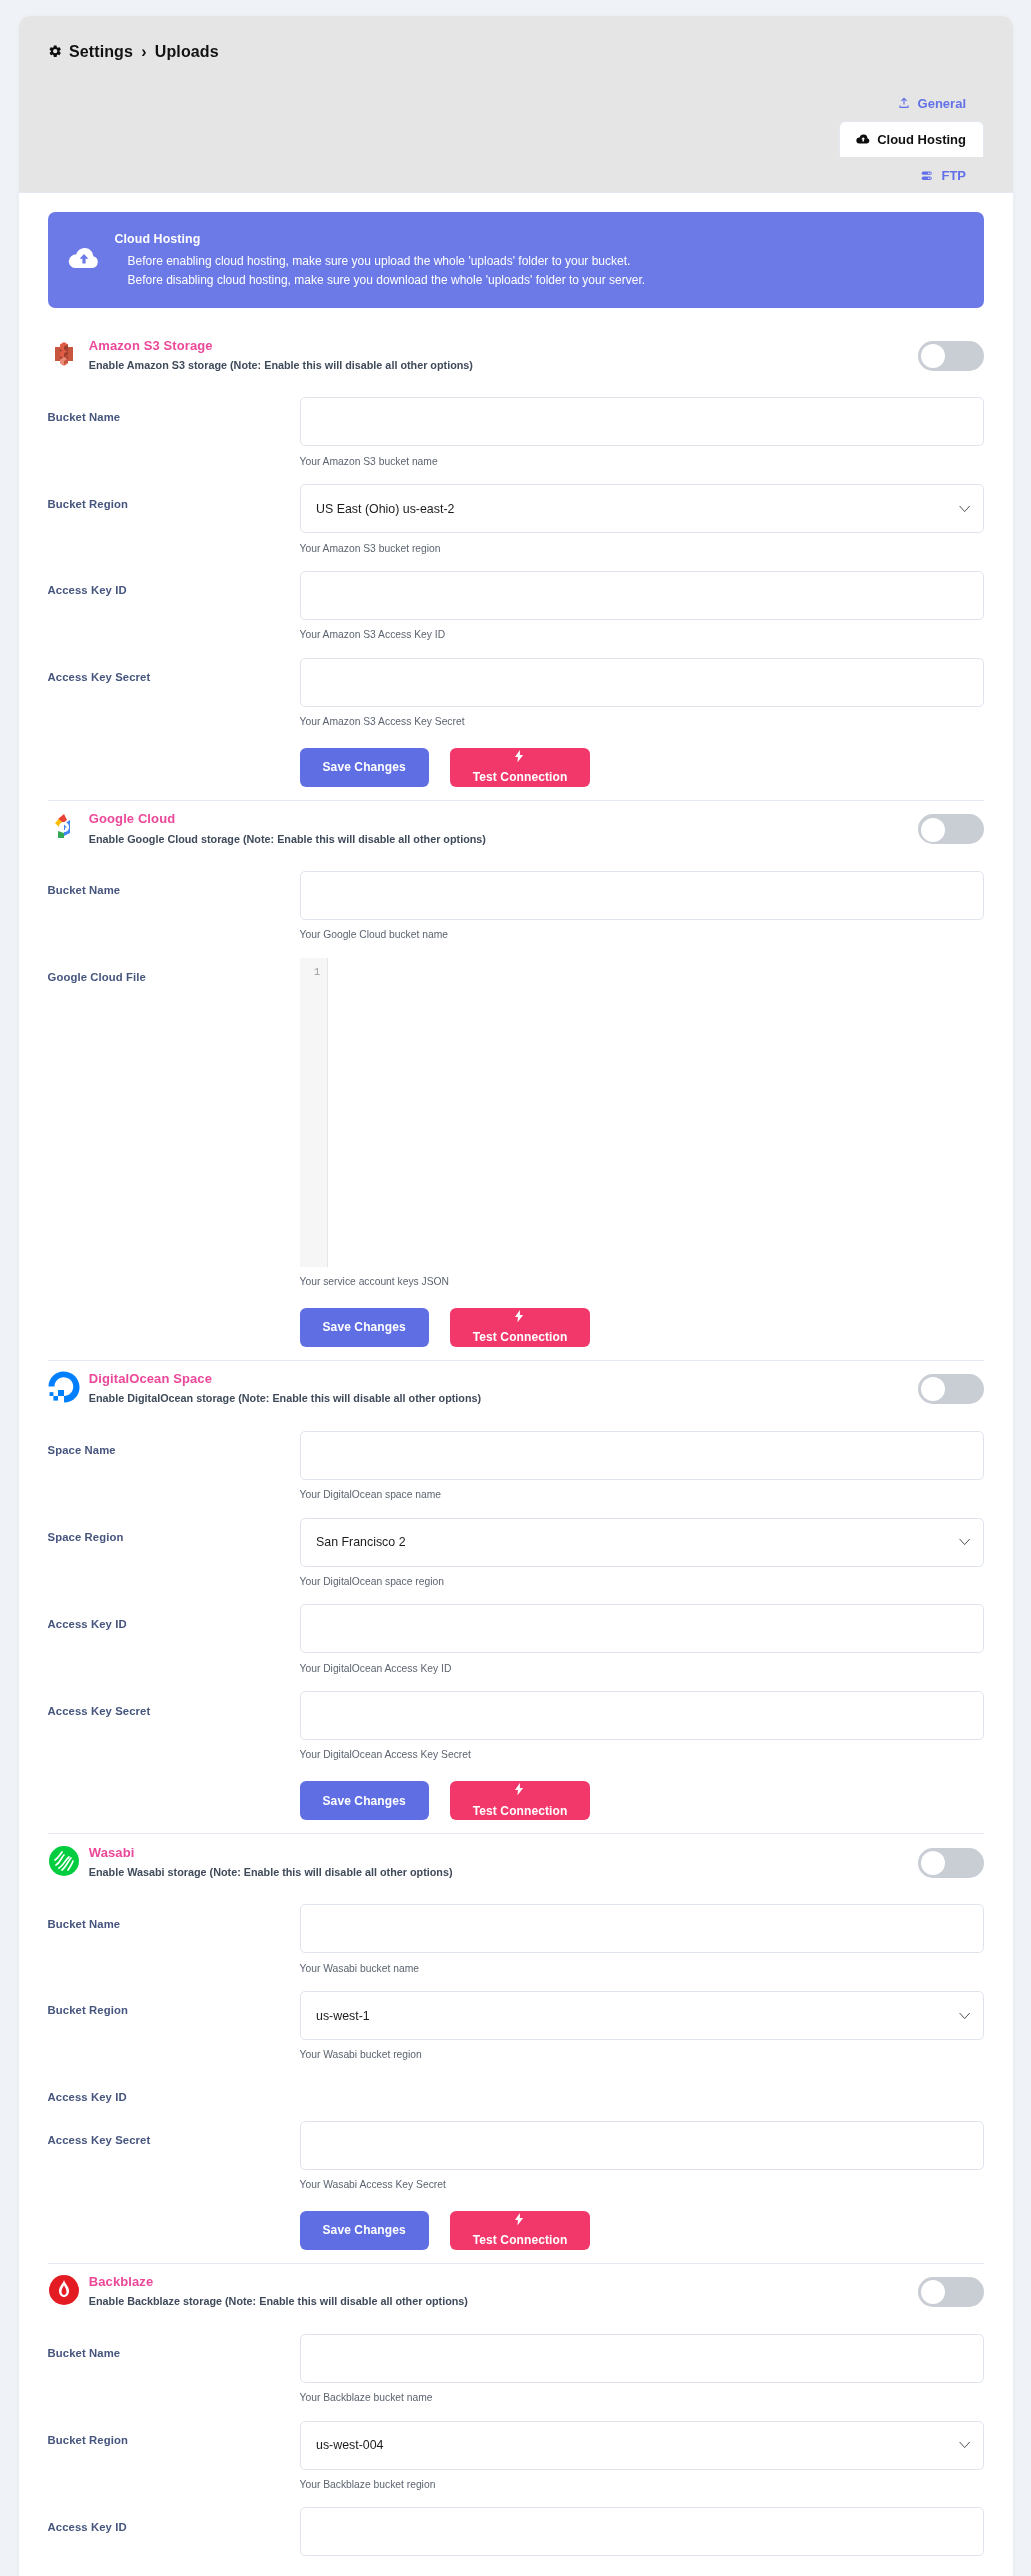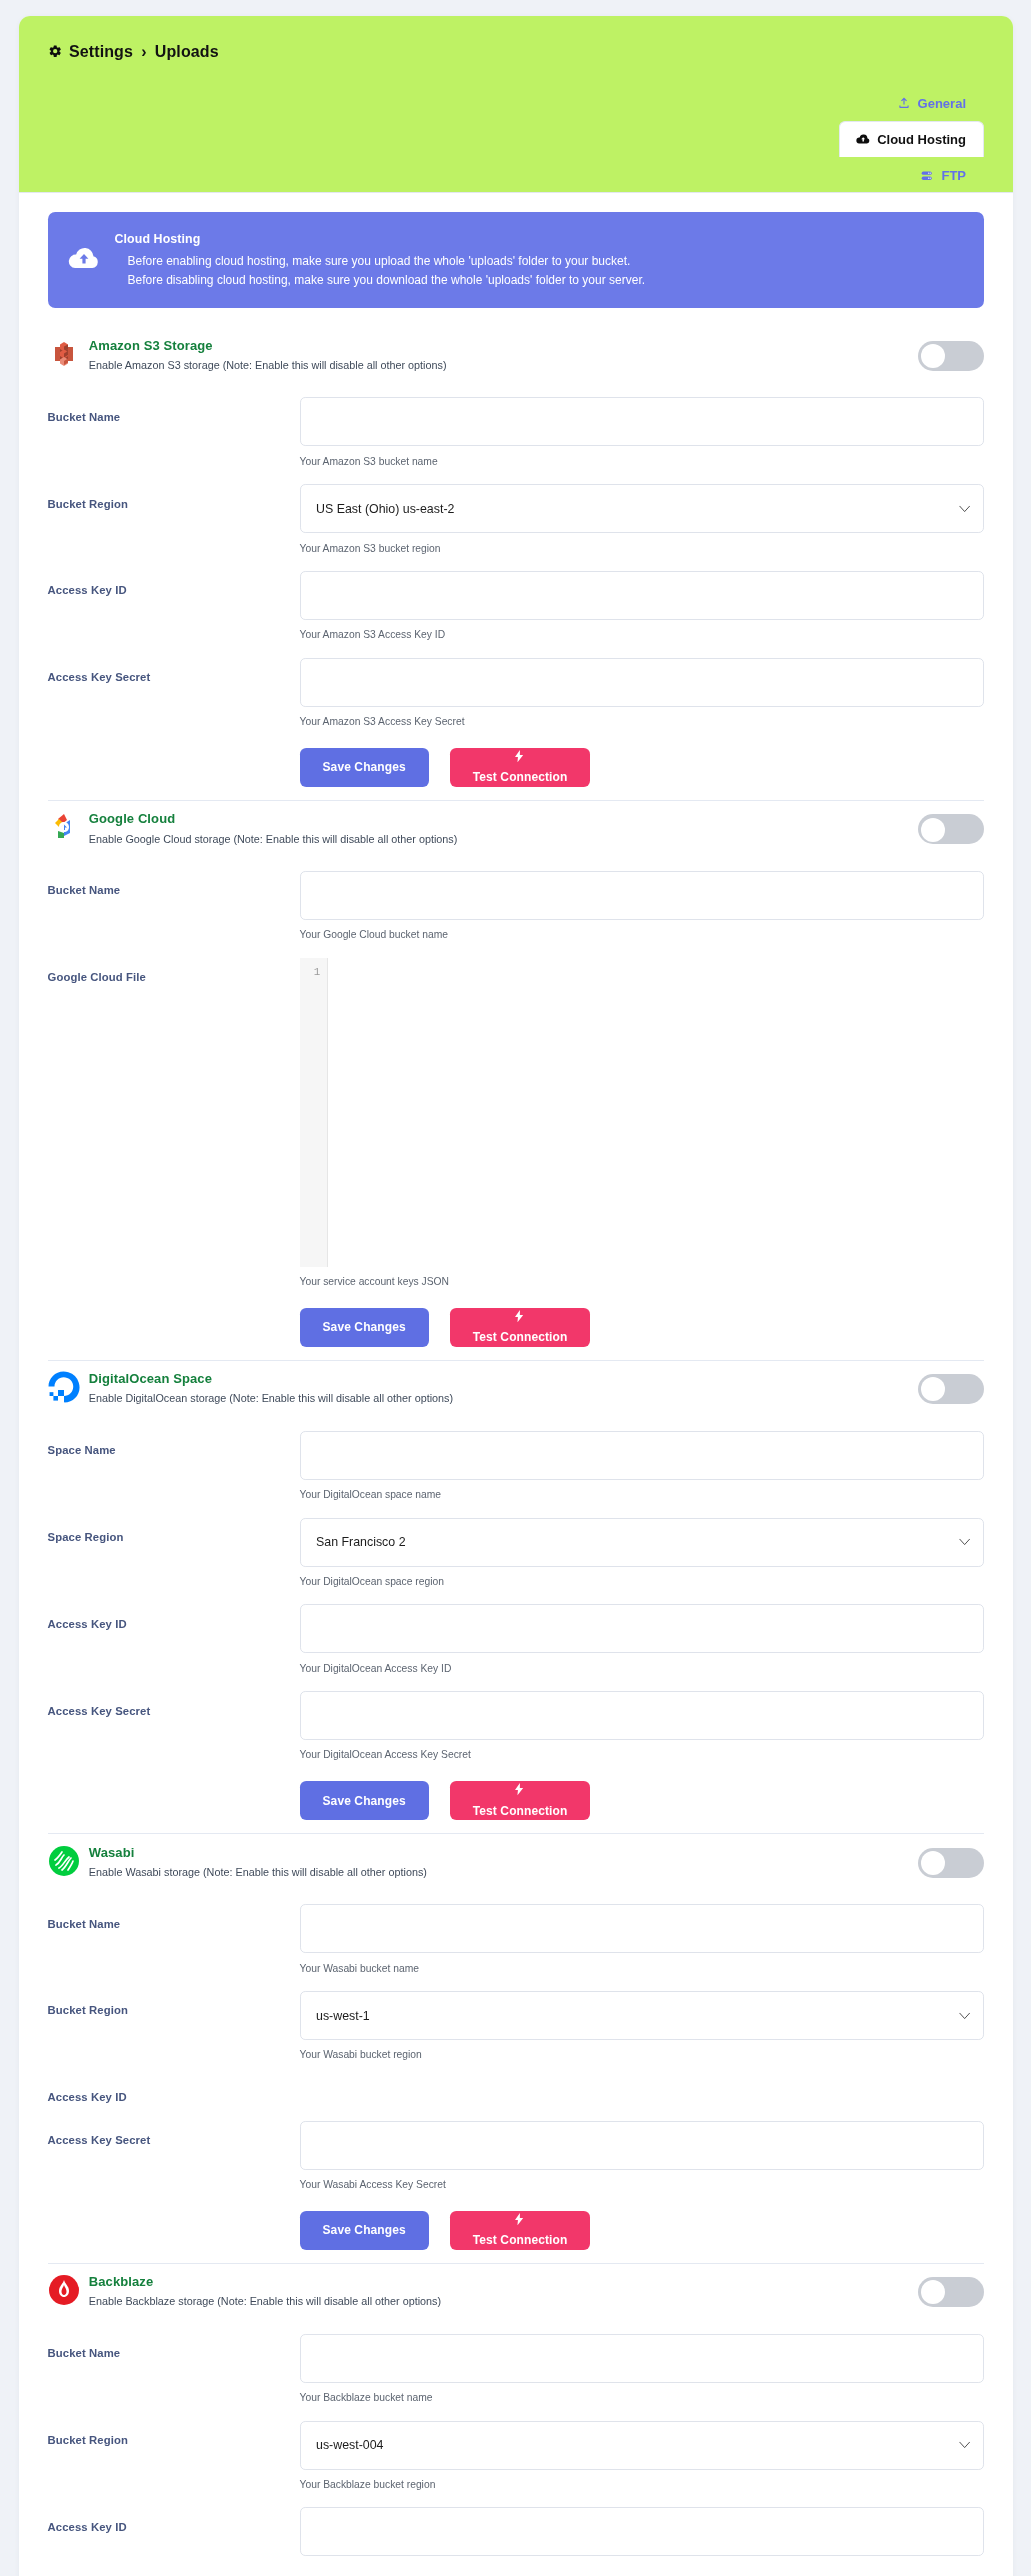--- a/index.html
+++ b/index.html
@@ -15,21 +15,21 @@
 
   .card {
     background: #ffffff;
     border-radius: 11.3px;
     box-shadow: 0 1px 5.2px rgba(40,50,80,.05);
     overflow: hidden;
   }
 
   
   .card-head {
-    background: #bef264;
+    background: #e5e5e5;
     padding: 27px 29px 0 29px;
     border-bottom: 0.5px solid #e3e8f0;
   }
   .breadcrumb {
     display: flex;
     align-items: center;
     gap: 7.2px;
     font-size: 16px;
     font-weight: 700;
     color: #121212;
@@ -90,22 +90,22 @@
   .alert-title { font-size: 12.4px; font-weight: 700; margin-bottom: 2.1px; letter-spacing: 0.1px;}
   .alert-line { font-size: 12px; font-weight: 400; margin-left: 13px; }
 
   
   .provider { padding: 9.3px 0 13.4px 0; }
   .provider + .provider { border-top: 0.5px solid #e4e9f2; }
 
   .prov-head { display: flex; align-items: flex-start; position: relative; min-height: 43px; }
   .prov-logo { flex: 0 0 auto; width: 32px; height: 32px; margin-right: 9.3px; margin-top: 1px; }
   .prov-meta { flex: 1 1 auto; padding-top: 1px; }
-  .prov-name { font-size: 13px; font-weight: 700; color: #15803d; letter-spacing:0.1px; margin-bottom: 6.2px; }
-  .prov-desc { font-size: 10.8px; color: #3f4a5a; font-weight: 400; }
+  .prov-name { font-size: 13px; font-weight: 700; color: #ec4899; letter-spacing:0.1px; margin-bottom: 6.2px; }
+  .prov-desc { font-size: 10.8px; color: #3f4a5a; font-weight: 700; }
 
   .toggle {
     flex: 0 0 auto;
     width: 66px; height: 30px;
     background: #c9cdd4;
     border-radius: 15px;
     position: relative;
     margin-top: 4.1px;
     cursor: pointer;
   }

